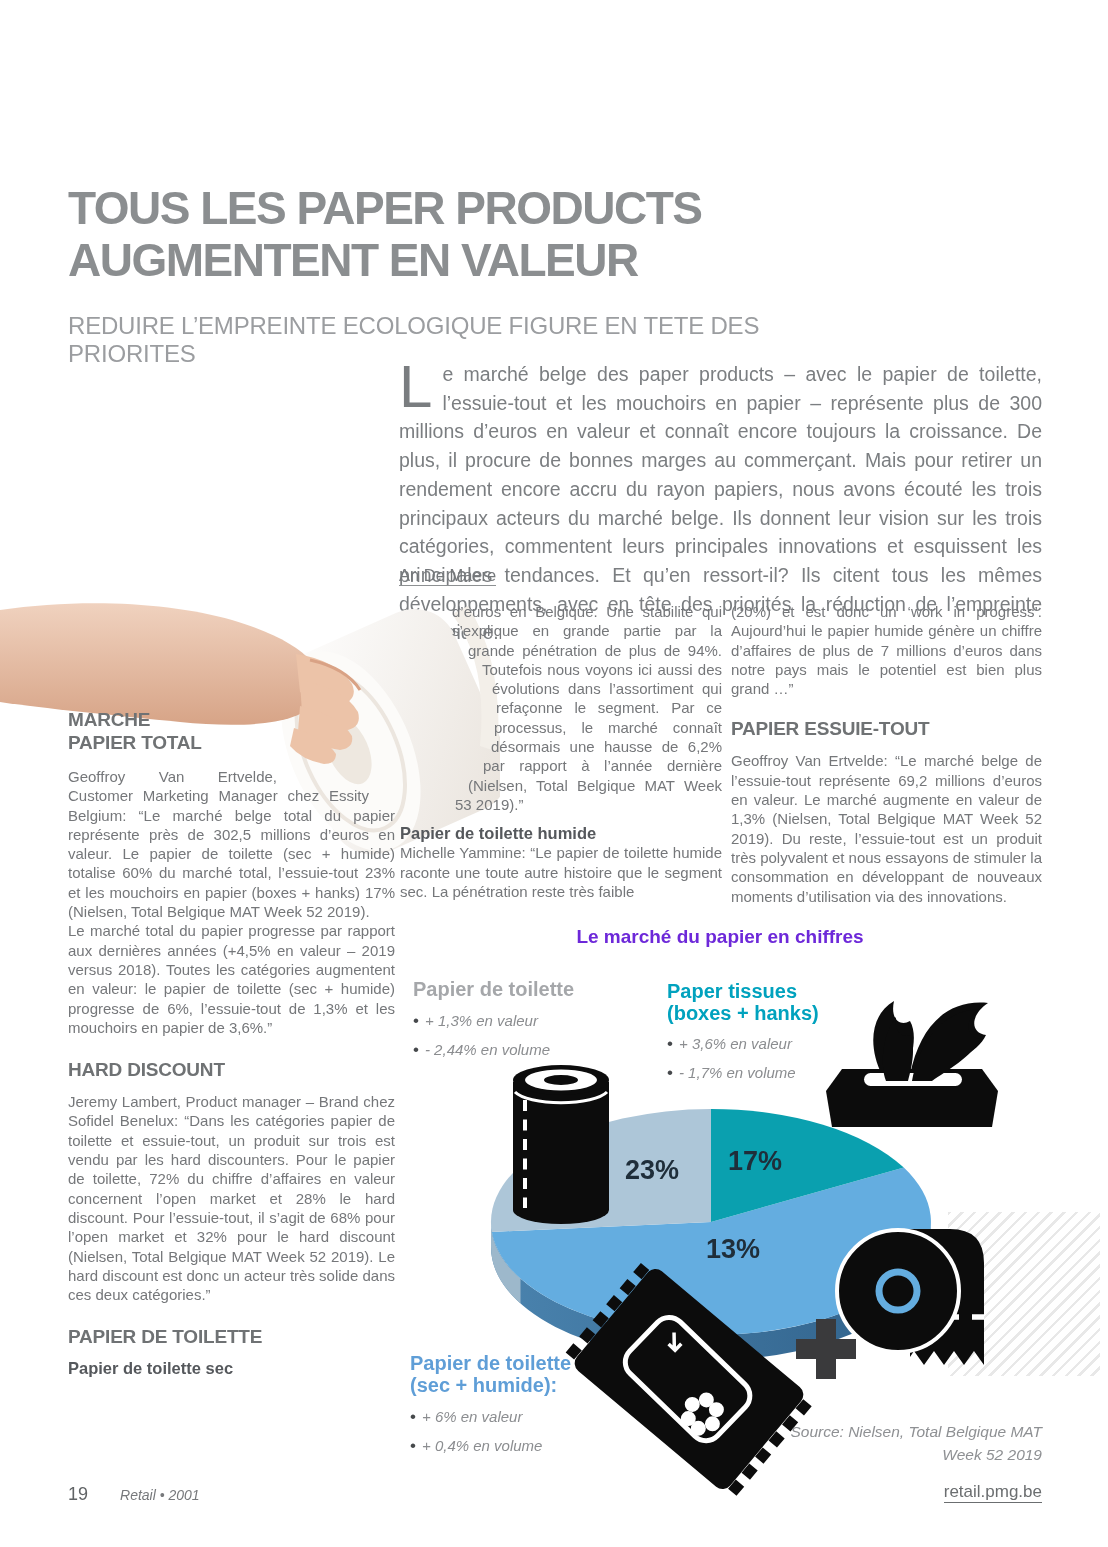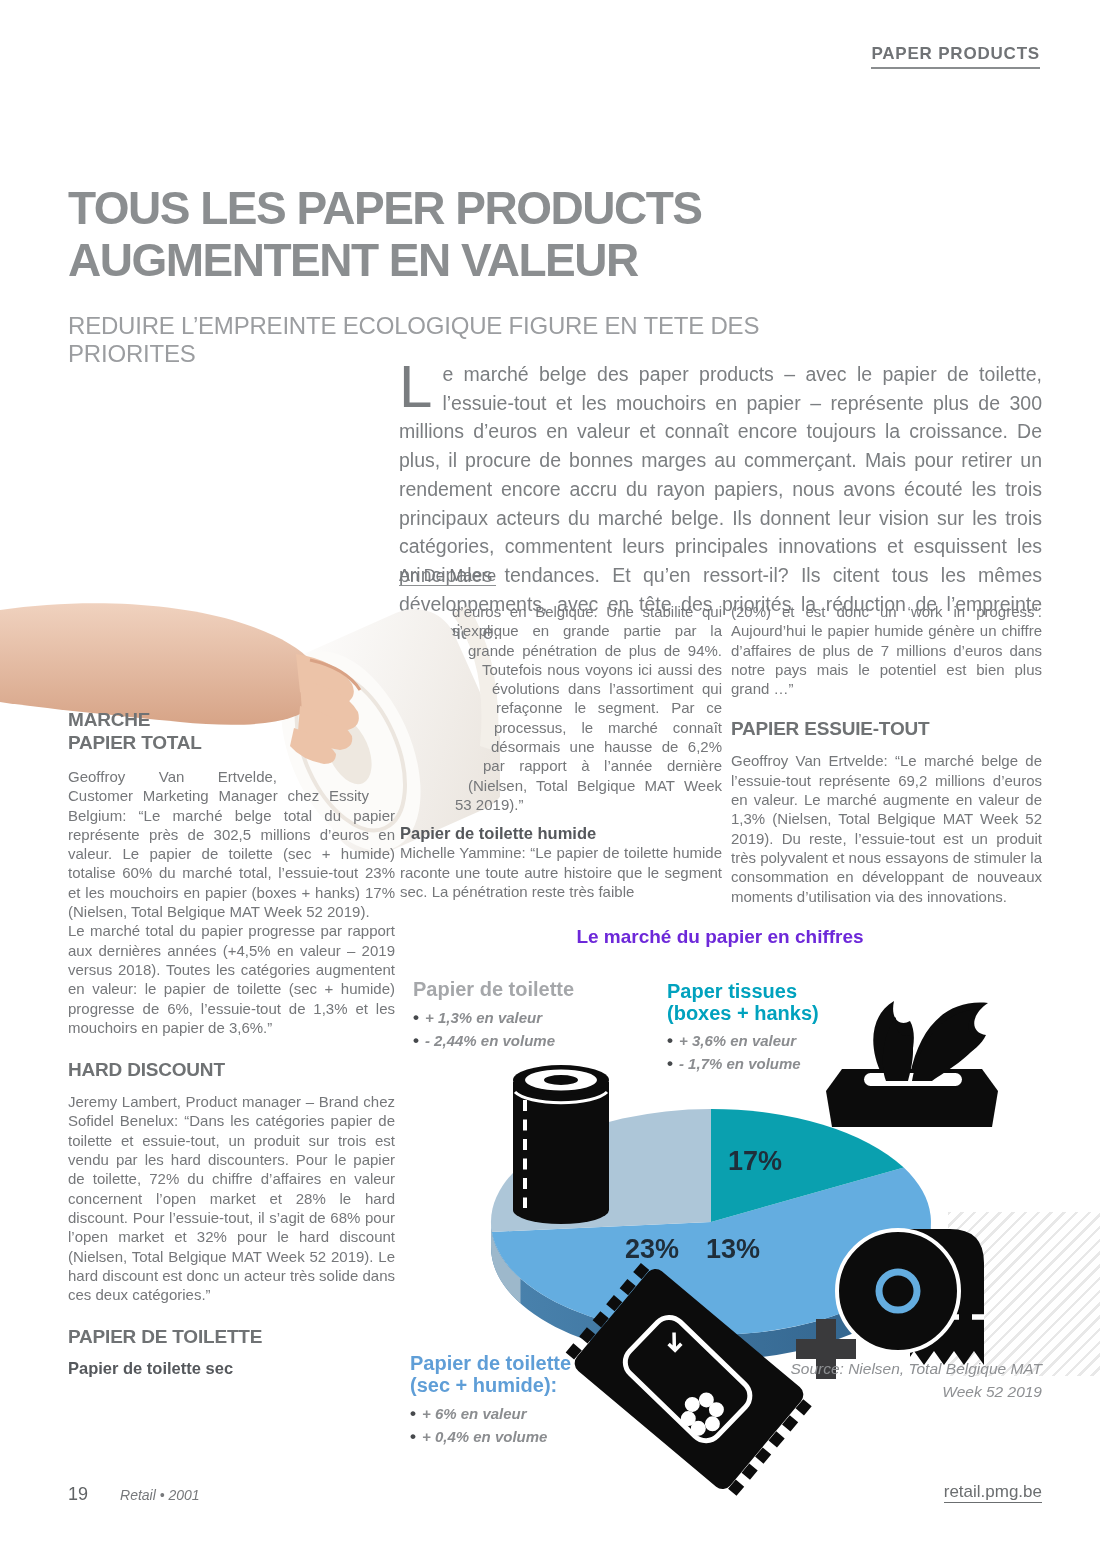--- a/index.html
+++ b/index.html
@@ -18,37 +18,34 @@
   .intro{font-size:19.5px;line-height:28.7px;text-align:justify;color:#7b7e81;}
   .dropcap{float:left;font-size:60px;line-height:47px;padding:3px 10px 0 0;color:#7a7d80;}
   .byline{font-size:16.5px;color:#74777a;border-bottom:1.5px solid #8d9092;padding-bottom:1px;}
   .bt{font-size:15px;line-height:19.3px;text-align:justify;color:var(--text-gray);margin:0;}
   .caps-h{font-size:19px;line-height:23px;font-weight:bold;color:var(--head-gray);letter-spacing:-.2px;margin:0;}
   .sub-h{font-size:16.5px;line-height:20px;font-weight:bold;color:#55585c;margin:0;}
   .fl{float:left;clear:left;height:19.3px;}
   .fr{float:right;clear:right;height:19.3px;}
   .chart-title{font-size:19px;font-weight:bold;color:#6d28d9;text-align:center;}
   .legend-title{font-size:20px;line-height:22px;font-weight:bold;}
-  .bullet-row{font-size:15px;font-style:italic;color:#8b8d90;line-height:23px;white-space:nowrap;font-weight:bold;}
+  .bullet-row{font-size:15px;font-style:italic;color:#8b8d90;line-height:29px;white-space:nowrap;}
   .dot{display:inline-block;font-style:normal;color:#46494c;font-size:17px;margin-right:6px;}
   .pct{font-size:27px;font-weight:bold;color:var(--pct);width:90px;text-align:center;}
   .source{font-size:15.5px;font-style:italic;color:#8e9093;line-height:23px;text-align:right;}
   .hatch{background:repeating-linear-gradient(135deg,#e8e8e8 0 2.5px,rgba(0,0,0,0) 2.5px 9px);}
   .pgnum{font-size:18px;color:#606365;}
   .issue{font-size:14px;color:#77797c;margin-left:32px;font-style:italic;}
   .site{font-size:17px;color:#6b6e70;border-bottom:1.5px solid #6b6e70;padding-bottom:1px;}
 </style>
 </head>
 <body>
 
 <div class="page">
 
-  <div class="abs" style="top:44px;left:0;width:1040px;text-align:right;">
-    <span class="hdr">PAPER PRODUCTS</span>
-  </div>
 
   <div class="abs main-title" style="left:68px;top:182px;width:720px;">
     <div>TOUS LES PAPER PRODUCTS</div>
     <div>AUGMENTENT EN VALEUR</div>
   </div>
 
   <div class="abs subtitle" style="left:68px;top:312px;width:760px;">REDUIRE L’EMPREINTE ECOLOGIQUE FIGURE EN TETE DES PRIORITES</div>
 
   <div class="abs intro" style="left:399px;top:360px;width:643px;">
     <span class="dropcap">L</span><span>e marché belge des paper products – avec le papier de toilette, l’essuie-tout et les mouchoirs en papier – représente plus de 300 millions d’euros en valeur et connaît encore toujours la croissance. De plus, il procure de bonnes marges au commerçant. Mais pour retirer un rendement encore accru du rayon papiers, nous avons écouté les trois principaux acteurs du marché belge. Ils donnent leur vision sur les trois catégories, commentent leurs principales innovations et esquissent les principales tendances. Et qu’en ressort-il? Ils citent tous les mêmes développements, avec en tête des priorités la réduction de l’empreinte écologique.</span>
@@ -198,31 +195,31 @@
             <circle cx="113" cy="165" r="7.5" fill="#ffffff"></circle>
           <circle cx="100" cy="158" r="7.5" fill="#ffffff"></circle>
             <circle cx="100" cy="144" r="7.5" fill="#ffffff"></circle>
           <circle cx="113" cy="151" r="5.5" fill="#0c0c0c"></circle>
         </g>
       </g>
     </g>
   </svg>
 
   <div class="abs pct" style="left:710px;top:1146px;">17%</div>
-  <div class="abs pct" style="left:607px;top:1234px;">23%</div>
+  <div class="abs pct" style="left:607px;top:1155px;">23%</div>
   <div class="abs pct" style="left:688px;top:1234px;">13%</div>
 
   <div class="abs" style="left:410px;top:1352px;">
     <div class="legend-title" style="color:var(--legend-blue);">Papier de toilette</div>
     <div class="legend-title" style="color:var(--legend-blue);">(sec + humide):</div>
     <div class="bullet-row" style="margin-top:6px;"><span class="dot">•</span><span>+ 6% en valeur</span></div>
     <div class="bullet-row"><span class="dot">•</span><span>+ 0,4% en volume</span></div>
   </div>
 
-  <div class="abs source" style="left:700px;top:1357px;width:342px;">
+  <div class="abs source" style="left:700px;top:1420px;width:342px;">
     <div>Source: Nielsen, Total Belgique MAT</div>
     <div>Week 52 2019</div>
   </div>
 
   <div class="abs" style="left:68px;top:1484px;">
     <span class="pgnum">19</span><span class="issue">Retail • 2001</span>
   </div>
   <div class="abs" style="left:700px;top:1482px;width:342px;text-align:right;">
     <span class="site">retail.pmg.be</span>
   </div>

